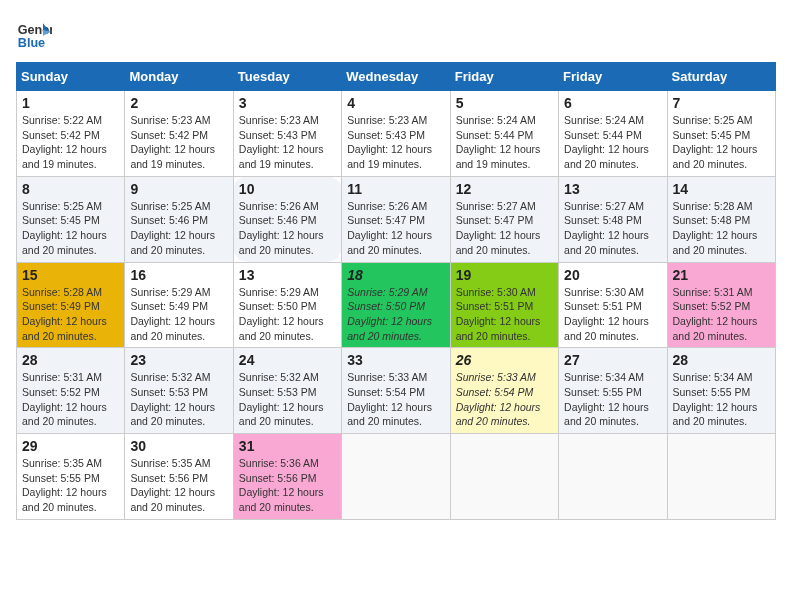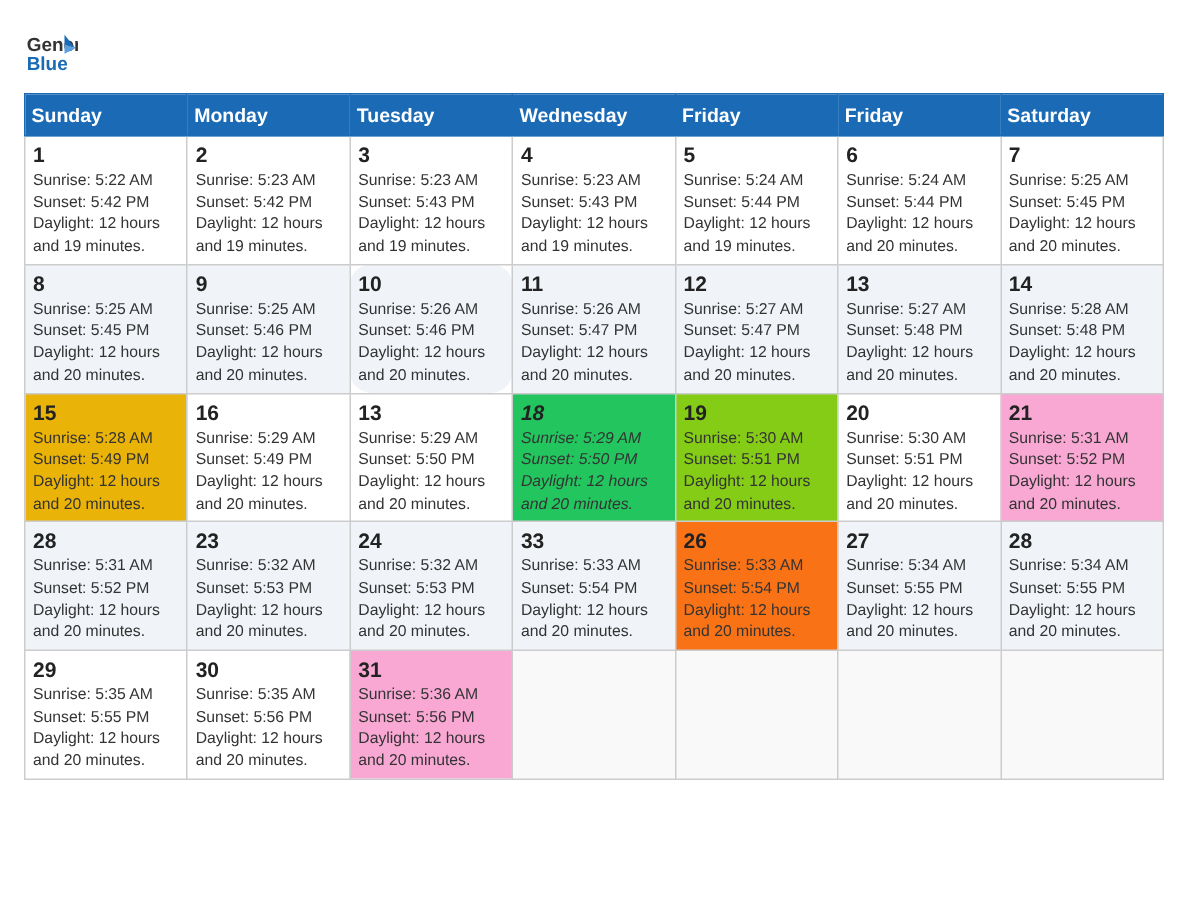--- a/index.html
+++ b/index.html
@@ -287,21 +287,21 @@
 Daylight: 12 hours
 and 20 minutes.</div>
         </td>
         <td style="background: rgb(240, 244, 249);">
           <span class="day-number">33</span>
           <div class="day-info" style="white-space: pre-wrap;">Sunrise: 5:33 AM
 Sunset: 5:54 PM
 Daylight: 12 hours
 and 20 minutes.</div>
         </td>
-        <td style="background: #f97316;">
+        <td style="background: #fef9c3; font-style: italic;">
           <span class="day-number">26</span>
           <div class="day-info" style="white-space: pre-wrap;">Sunrise: 5:33 AM
 Sunset: 5:54 PM
 Daylight: 12 hours
 and 20 minutes.</div>
         </td>
         <td style="background: rgb(240, 244, 249);">
           <span class="day-number">27</span>
           <div class="day-info" style="white-space: pre-wrap;">Sunrise: 5:34 AM
 Sunset: 5:55 PM

